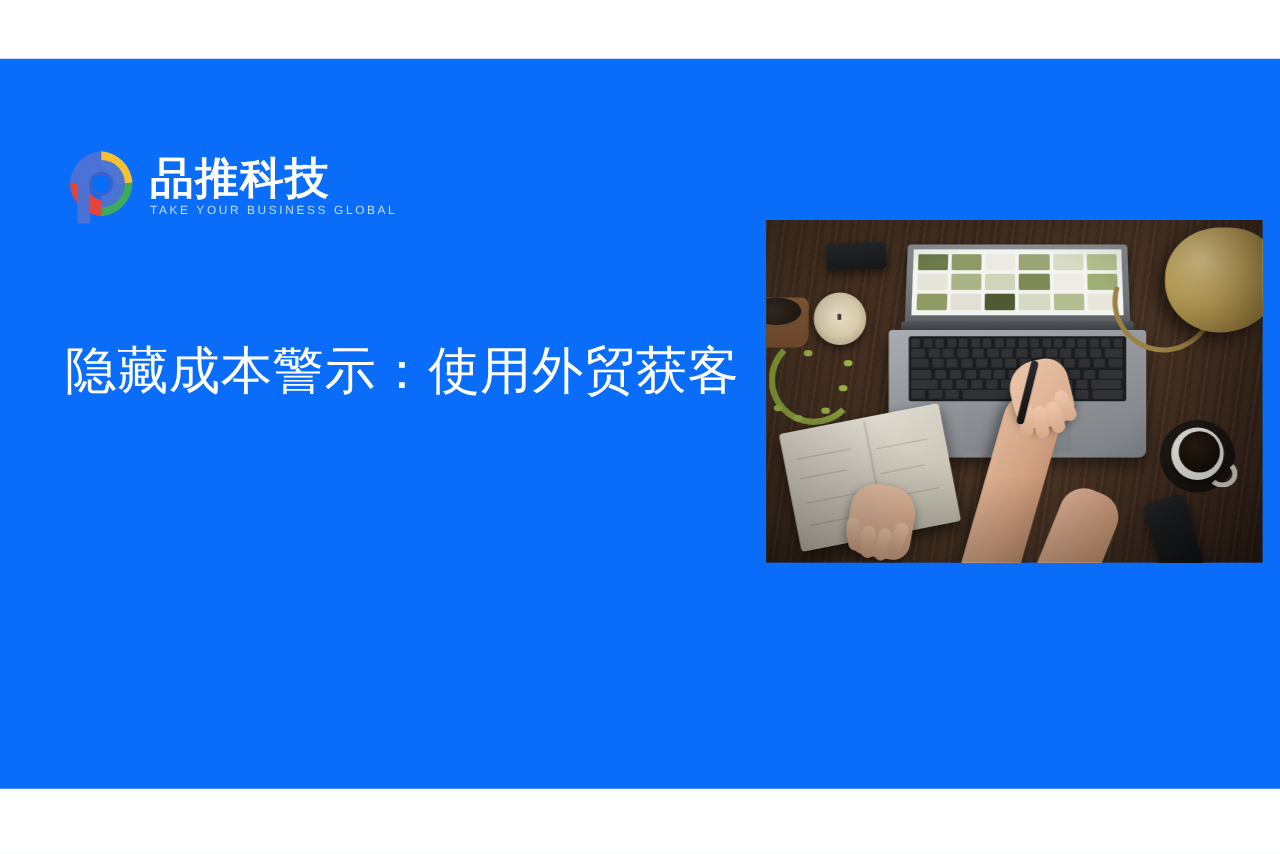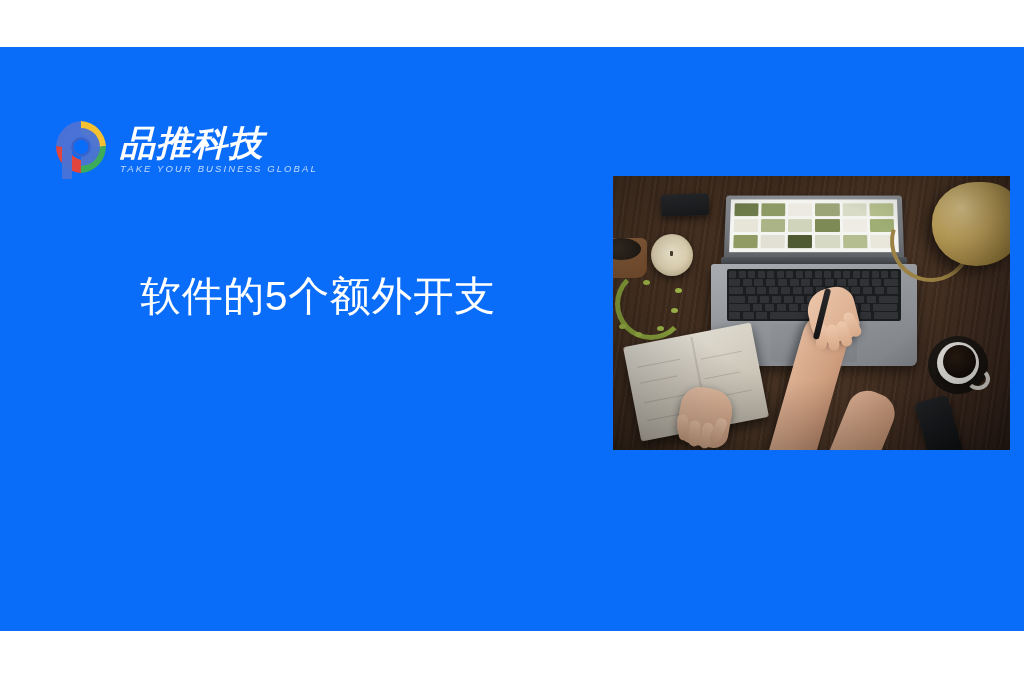--- a/index.html
+++ b/index.html
@@ -44,21 +44,20 @@
     width: 58px;
     height: 62px;
     position: relative;
     flex: none;
   }
   .logo-text-wrap {
     display: flex;
     flex-direction: column;
     justify-content: center;
     padding-top: 2px;
-    font-style: italic;
   }
   .logo-name {
     font-size: 35px;
     line-height: 38px;
     font-weight: 700;
     color: #ffffff;
     letter-spacing: 1px;
     white-space: nowrap;
   }
   .logo-tagline {
@@ -432,21 +431,21 @@
           </g>
         </svg>
       </div>
       <div class="logo-text-wrap">
         <div class="logo-name">品推科技</div>
         <div class="logo-tagline">TAKE YOUR BUSINESS GLOBAL</div>
       </div>
     </div>
 
     <div class="headline">
-      <span class="ln l2">软件的5个额外开支</span>
+      <span class="ln l1">隐藏成本警示：使用外贸获客</span>
     </div>
 
 
     <div class="photo">
       <div class="desk"></div>
 
       <div class="speaker"></div>
 
       <div class="pot"></div>
       <div class="soil"></div>

